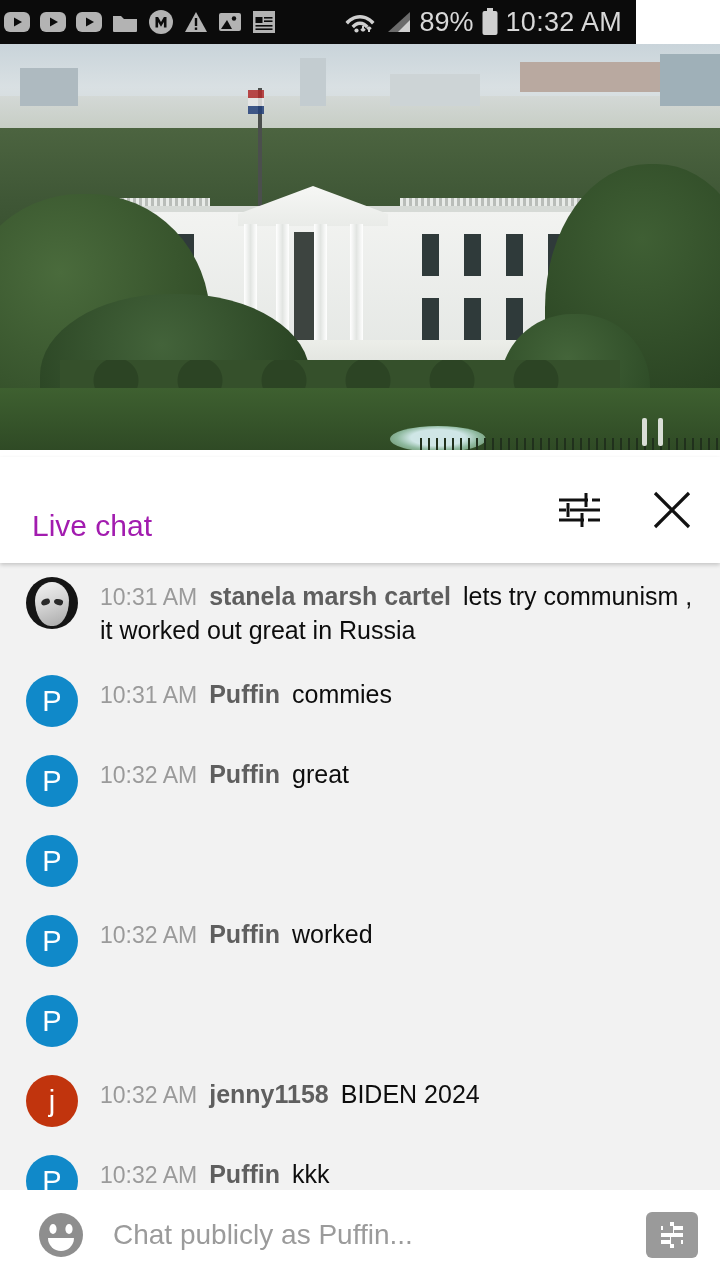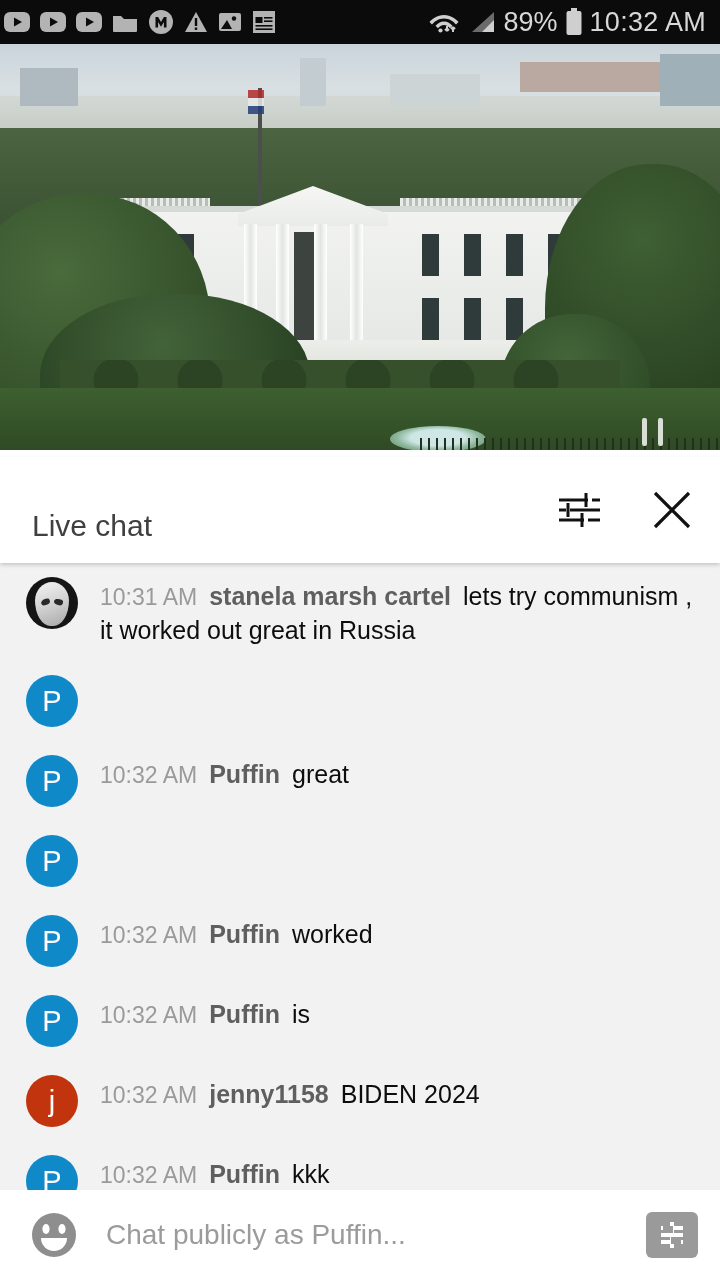--- a/index.html
+++ b/index.html
@@ -3,21 +3,21 @@
 <meta charset="utf-8">
 <style>
   * { margin:0; padding:0; box-sizing:border-box; }
   html,body { width:720px; height:1280px; overflow:hidden; background:#fff;
               font-family:"Liberation Sans", sans-serif; }
 
   #app { position:relative; width:720px; height:1280px; overflow:hidden; background:#fff; }
 
   
   .statusbar {
-    position:absolute; top:0; left:0; width:720px; height:44px;
+    position:absolute; top:0; left:0; width:636px; height:44px;
     background:#0b0b0b; display:flex; align-items:center;
     padding:0 14px 0 4px;
   }
   .sb-left { display:flex; align-items:center; gap:10px; }
   .sb-right { margin-left:auto; display:flex; align-items:center; gap:7px; }
   .sb-ico { display:block; }
   .sb-text { color:#d8d8d8; font-size:27px; letter-spacing:0.3px; font-weight:400; }
   .sb-pct { color:#d8d8d8; font-size:27px; }
 
   
@@ -63,21 +63,21 @@
           background:linear-gradient(#b02b2b 0 33%,#e8e8e8 33% 66%,#24407a 66% 100%); opacity:.85; }
   .fence { position:absolute; left:420px; top:394px; width:300px; height:12px;
            background:repeating-linear-gradient(90deg,#20301c 0 2px,transparent 2px 8px); }
   .lamp { position:absolute; top:374px; width:5px; height:28px; background:#d9ded6; border-radius:2px; }
 
   
   .chat-header { position:absolute; top:457px; left:0; width:720px; height:106px;
                  background:#fff; display:flex; align-items:center; padding:0 26px 0 32px;
                  box-shadow:0 2px 4px rgba(0,0,0,.18); z-index:3; }
   .ch-titles { display:flex; flex-direction:column; justify-content:center; gap:4px; }
-  .ch-title { font-size:30px; color:#404040; font-weight:400; line-height:1.05;margin-top:32px; }
+  .ch-title { font-size:30px; color:#a21caf; font-weight:400; line-height:1.05;margin-top:32px; }
   .ch-sub-row { display:flex; align-items:center; gap:16px; }
   .ch-sub { font-size:25px; color:#909090; }
   .ch-viewers { display:flex; align-items:center; gap:6px; }
   .ch-count { font-size:25px; color:#7a7a7a; }
   .ch-actions { margin-left:auto; display:flex; align-items:center; gap:48px; }
   .icon-btn { display:flex; align-items:center; justify-content:center; cursor:pointer; }
 
   
   .chat-list { position:absolute; top:563px; left:0; width:720px; height:627px;
                background:#f2f2f2; overflow:hidden; z-index:2; }
@@ -93,21 +93,21 @@
                background:#2a2a2a; transform:rotate(-18deg); }
   .alien-eye.r { transform:rotate(18deg); }
   .msg-body { flex:1 1 auto; min-width:0; padding-top:3px; }
   .msg-line { font-size:25px; line-height:1.34; color:#111; word-wrap:break-word; }
   .m-time { color:#9a9a9a; font-size:23px; }
   .m-user { color:#5f5f5f; font-weight:bold; padding-left:12px; }
   .m-text { color:#0d0d0d; padding-left:12px; }
 
   
   .input-bar { position:absolute; left:0; top:1190px; width:720px; height:90px;
-               background:#fff; display:flex; align-items:center; padding:0 22px 0 28px; z-index:4; }
+               background:#fff; display:flex; align-items:center; padding:0 22px 0 35px; z-index:4; }
   .emoji-btn { flex:0 0 auto; width:52px; height:52px; }
   .chat-input { flex:1 1 auto; border:none; outline:none; background:transparent;
                 font-family:"Liberation Sans", sans-serif; font-size:28px; color:#2b2b2b;
                 padding-left:26px; }
   .chat-input::placeholder { color:#9b9b9b; }
   .superchat-btn { flex:0 0 auto; width:52px; height:46px; border-radius:6px; background:#9a9a9a;
                    display:flex; align-items:center; justify-content:center; }
 </style>
 </head>
 <body>
@@ -287,20 +287,23 @@
           </div>
         </div>
         <div class="msg-body">
           <div class="msg-line"><span class="m-time">10:31 AM</span><span class="m-user">stanela marsh cartel</span><span class="m-text">lets try communism , it worked out great in Russia</span></div>
         </div>
       </div>
       <div class="msg">
         <div class="avatar" style="background: rgb(16, 137, 201);">
           <span>P</span>
         </div>
+        <div class="msg-body">
+          <div class="msg-line"><span class="m-time">10:31 AM</span><span class="m-user">Puffin</span><span class="m-text">commies</span></div>
+        </div>
       </div>
       <div class="msg">
         <div class="avatar" style="background: rgb(16, 137, 201);">
           <span>P</span>
         </div>
         <div class="msg-body">
           <div class="msg-line"><span class="m-time">10:32 AM</span><span class="m-user">Puffin</span><span class="m-text">great</span></div>
         </div>
       </div>
       <div class="msg">
@@ -312,23 +315,20 @@
         <div class="avatar" style="background: rgb(16, 137, 201);">
           <span>P</span>
         </div>
         <div class="msg-body">
           <div class="msg-line"><span class="m-time">10:32 AM</span><span class="m-user">Puffin</span><span class="m-text">worked</span></div>
         </div>
       </div>
       <div class="msg">
         <div class="avatar" style="background: rgb(16, 137, 201);">
           <span>P</span>
-        </div>
-        <div class="msg-body">
-          <div class="msg-line"><span class="m-time">10:32 AM</span><span class="m-user">Puffin</span><span class="m-text">is</span></div>
         </div>
       </div>
       <div class="msg">
         <div class="avatar" style="background: rgb(193, 52, 13);">
           <span>j</span>
         </div>
         <div class="msg-body">
           <div class="msg-line"><span class="m-time">10:32 AM</span><span class="m-user">jenny1158</span><span class="m-text">BIDEN 2024</span></div>
         </div>
       </div>

